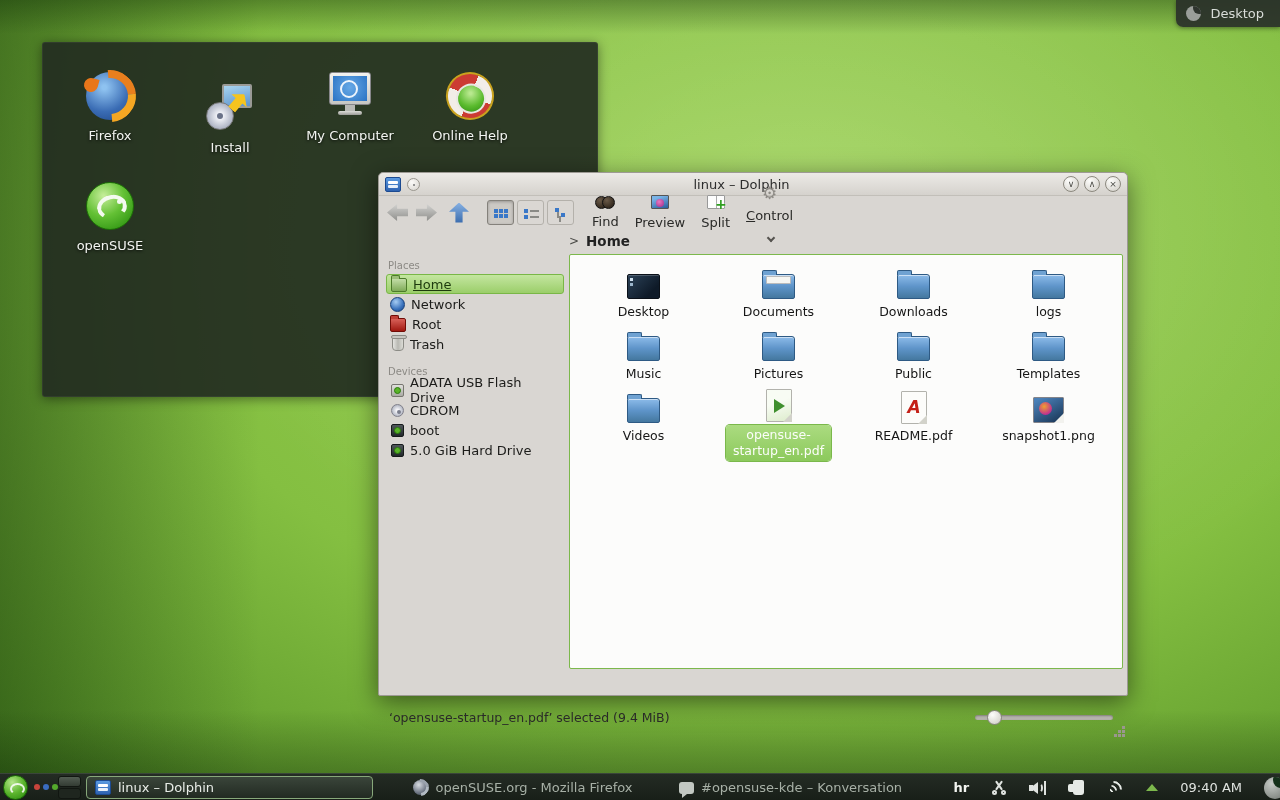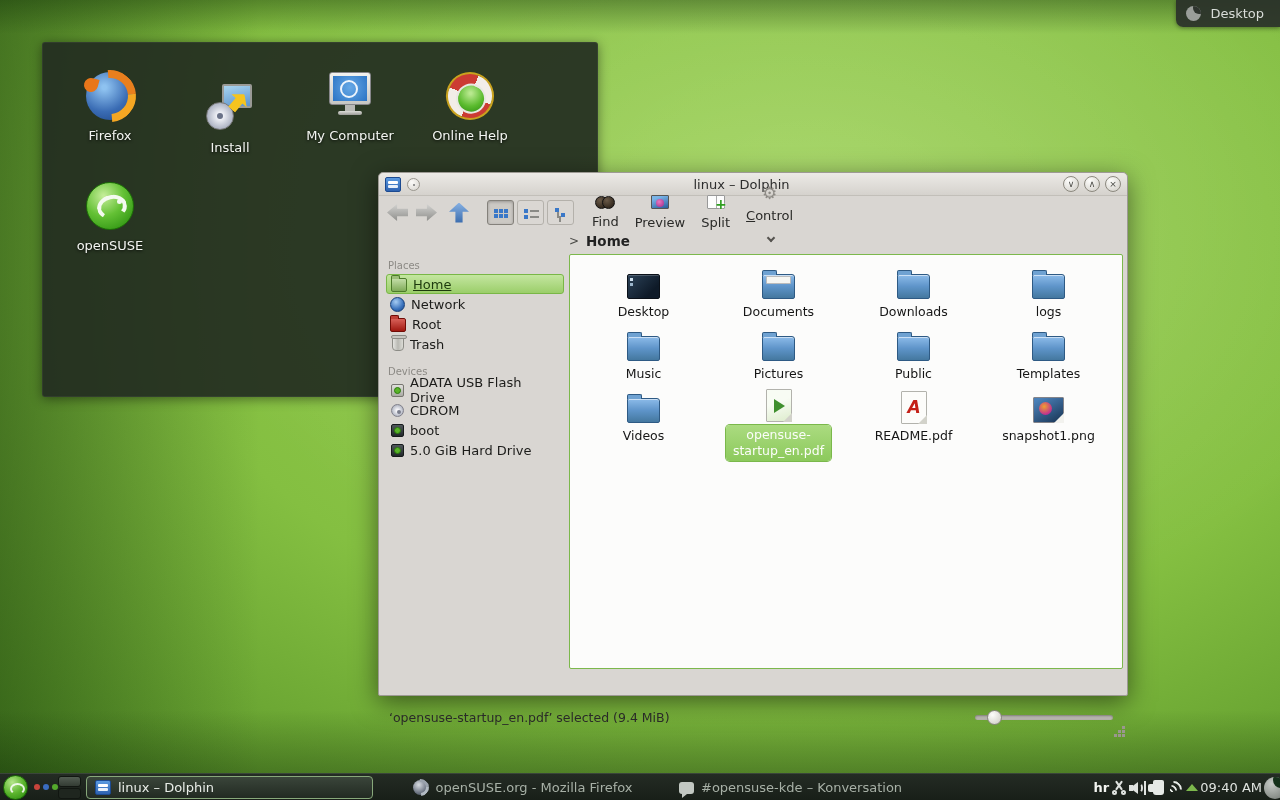--- a/index.html
+++ b/index.html
@@ -205,21 +205,21 @@
     color:#e9ede8; }
   .task.t2 { left:379px; width:288px; color:#a7b0a6;justify-content:center; }
   .task.t3 { left:671px; width:290px; color:#a7b0a6; }
   .task .tlabel { font-size:13px; white-space:nowrap; overflow:hidden; }
   .ff-mini { width:15px; height:15px; border-radius:50%; background:radial-gradient(circle at 38% 32%,#cfd4da 5%,#6a7280 60%,#4a5260 95%); position:relative; flex:none; }
   .ff-mini::before { content:""; position:absolute; inset:-1px; border-radius:50%; border:3px solid transparent;
     border-top-color:#9aa2ac; border-right-color:#b2bac2; transform:rotate(40deg); }
   .konv-mini { width:15px; height:12px; border-radius:3px; background:#c2c8c2; position:relative; flex:none; }
   .konv-mini::after { content:""; position:absolute; left:3px; bottom:-4px; width:0; height:0;
     border-top:4px solid #c2c8c2; border-right:5px solid transparent; }
-  .tray { position:absolute; right:0; top:0; height:27px; display:flex; align-items:center; gap:2px; padding-right:2px; }
+  .tray { position:absolute; right:0; top:0; height:27px; display:flex; align-items:center; gap:22px; padding-right:2px; }
   .kbd { color:#f2f4f0; font-weight:bold; font-size:13px; }
   .sci { width:16px; height:15px; position:relative; }
   .sci::before,.sci::after { content:""; position:absolute; top:0; left:7px; width:2px; height:11px; background:#dfe3df; border-radius:1px; }
   .sci::before { transform:rotate(35deg); } .sci::after { transform:rotate(-35deg); }
   .sci i { position:absolute; bottom:0; width:5px; height:5px; border:2px solid #dfe3df; border-radius:50%; }
   .sci i.l { left:1px; } .sci i.r { right:1px; }
   .spk { width:17px; height:14px; position:relative; }
   .spk::before { content:""; position:absolute; left:0; top:4px; width:4px; height:6px; background:#dfe3df; }
   .spk::after { content:""; position:absolute; left:1px; top:1px; border-right:8px solid #dfe3df;
     border-top:6px solid transparent; border-bottom:6px solid transparent; }

